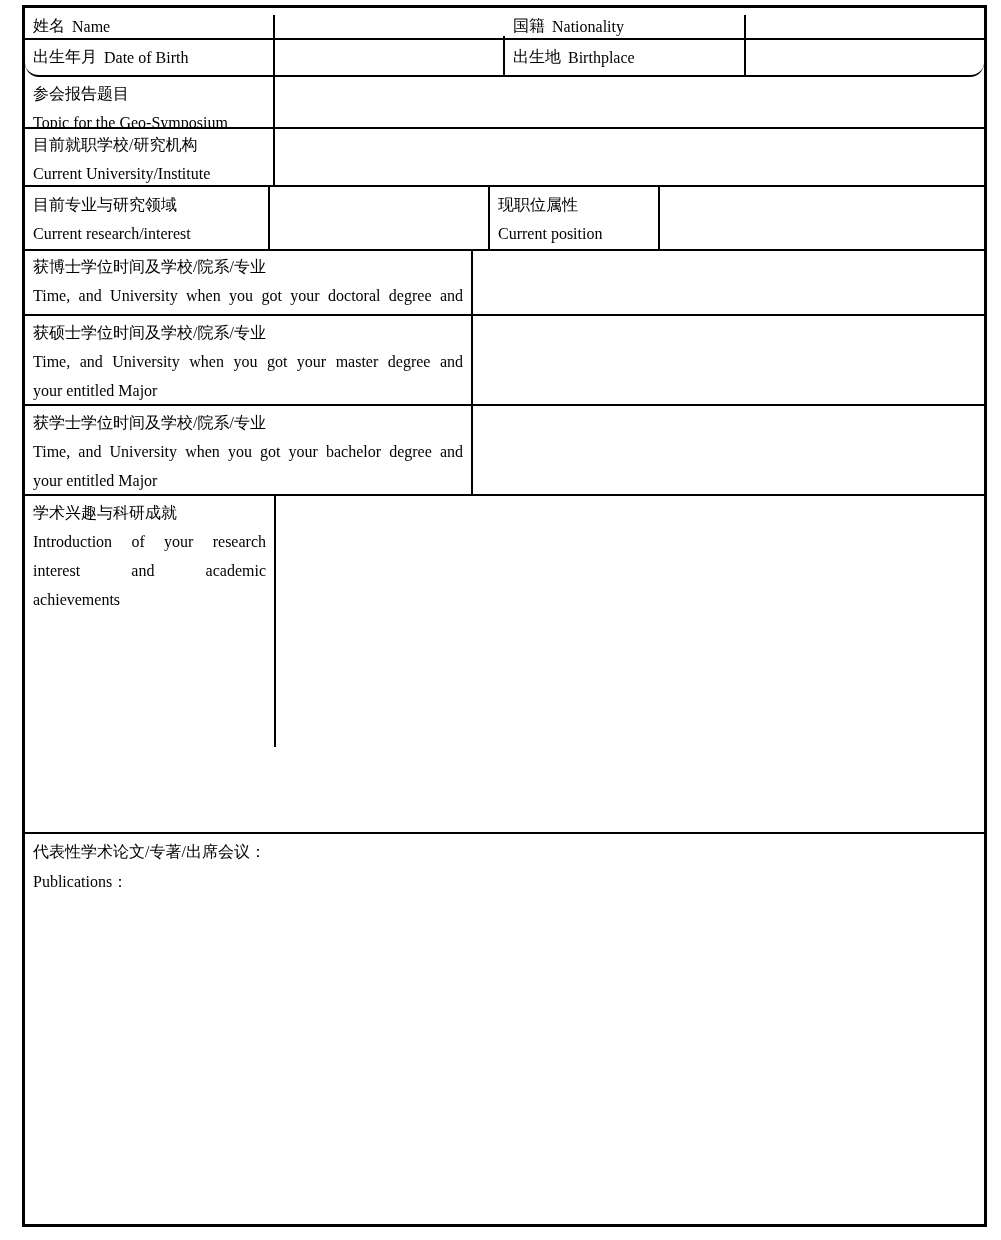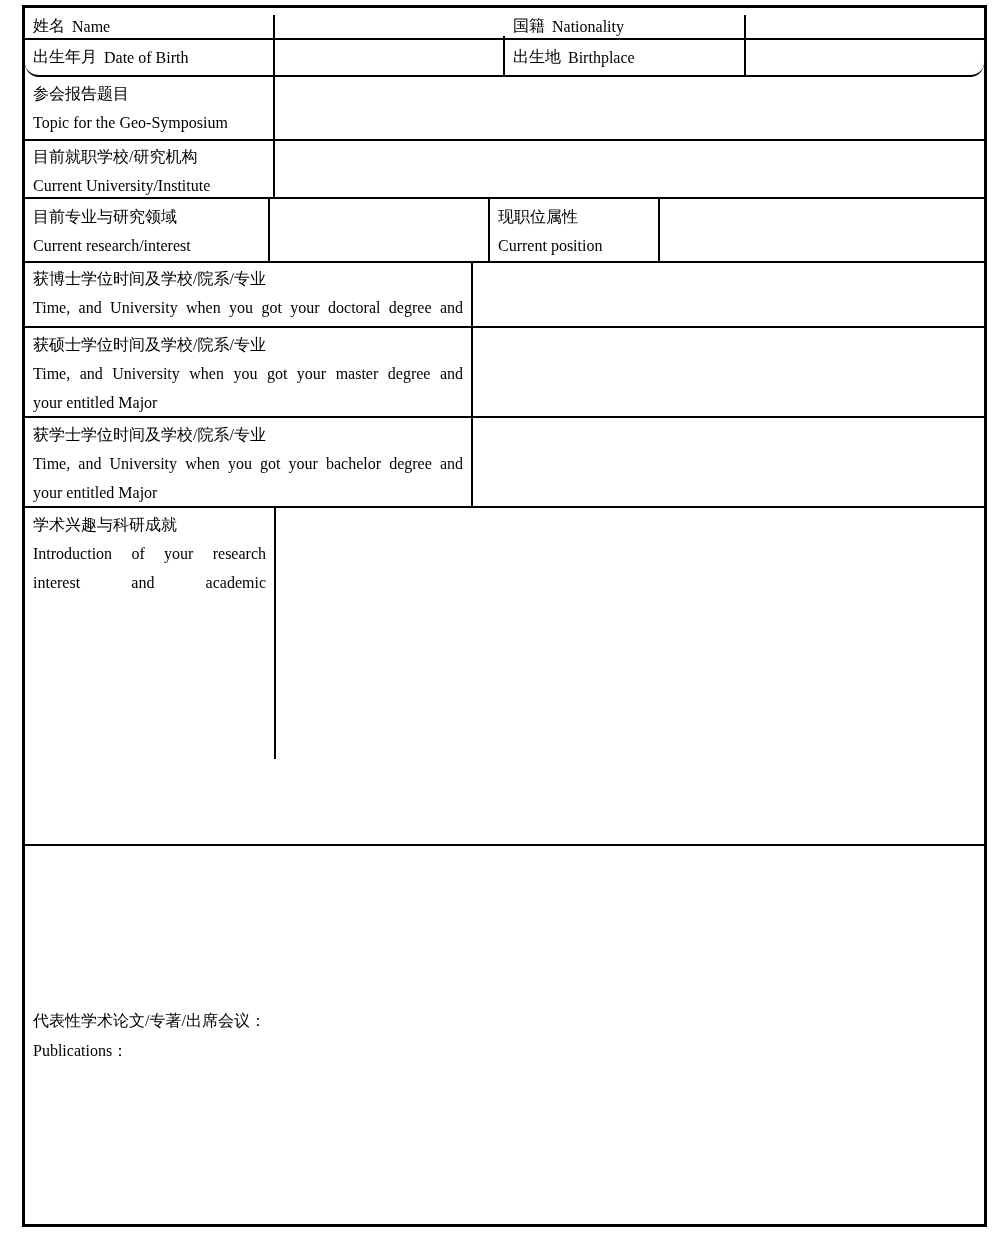--- a/index.html
+++ b/index.html
@@ -9,31 +9,31 @@
     font-family: "Liberation Serif", "DejaVu Serif", serif;
     font-size: 16px; color: #000000;
   }
   .formtable {
     position: absolute; left: 22px; top: 5px;
     width: 965px; height: 1222px;
     border: 3px solid #000; background: #fff;
     display: flex; flex-direction: column;
   }
   .row { display: flex; flex-direction: row; border-bottom: 2px solid #000; }
-  .row:last-child { border-bottom: none; align-items: center; }
+  .row:last-child { border-bottom: none; }
   .cell { border-right: 2px solid #000; padding: 1px 8px; overflow: hidden; }
   .cell:last-child { border-right: none; }
   .grow { flex: 1 1 auto; }
   .vcenter { display: flex; align-items: center; }
   .zh { margin-right: 7px; }
   .line { line-height: 29px; }
   .line30 { line-height: 30px; }
   .j { text-align: justify; text-align-last: justify; }
   
-  .h32 { height: 32px; align-items: flex-end; } .h31 { height: 37px; border-radius: 14px; } .h62 { height: 64px; }
+  .h32 { height: 32px; align-items: flex-end; } .h31 { height: 37px; border-radius: 14px; } .h62 { height: 52px; }
   .h58 { height: 58px; } .h64 { height: 64px; } .h88 { height: 65px; }
   .h90 { height: 90px; } .h338 { height: 338px; flex-direction: column; } .hfill { flex: 1 1 auto; }
   
   .w250 { width: 250px; flex: 0 0 250px; }
   .w230 { width: 230px; flex: 0 0 230px; }
   .w241 { width: 241px; flex: 0 0 241px; }
   .w245 { width: 245px; flex: 0 0 245px; }
   .w220 { width: 220px; flex: 0 0 220px; }
   .w170 { width: 170px; flex: 0 0 170px; }
   .w448 { width: 448px; flex: 0 0 448px; }
@@ -126,20 +126,21 @@
       <div class="line">your entitled Major</div>
     </div>
     <div class="cell grow"></div>
   </div>
 
   <div class="row h338">
     <div class="cell w251 pt2">
       <div class="line">学术兴趣与科研成就</div>
       <div class="line j">Introduction of your research</div>
       <div class="line j">interest and academic</div>
+      <div class="line">achievements</div>
     </div>
     <div class="cell grow"></div>
   </div>
 
   <div class="row hfill">
     <div class="cell grow pt3">
       <div class="line30">代表性学术论文/专著/出席会议：</div>
       <div class="line30">Publications：</div>
       <div></div>
     </div>

